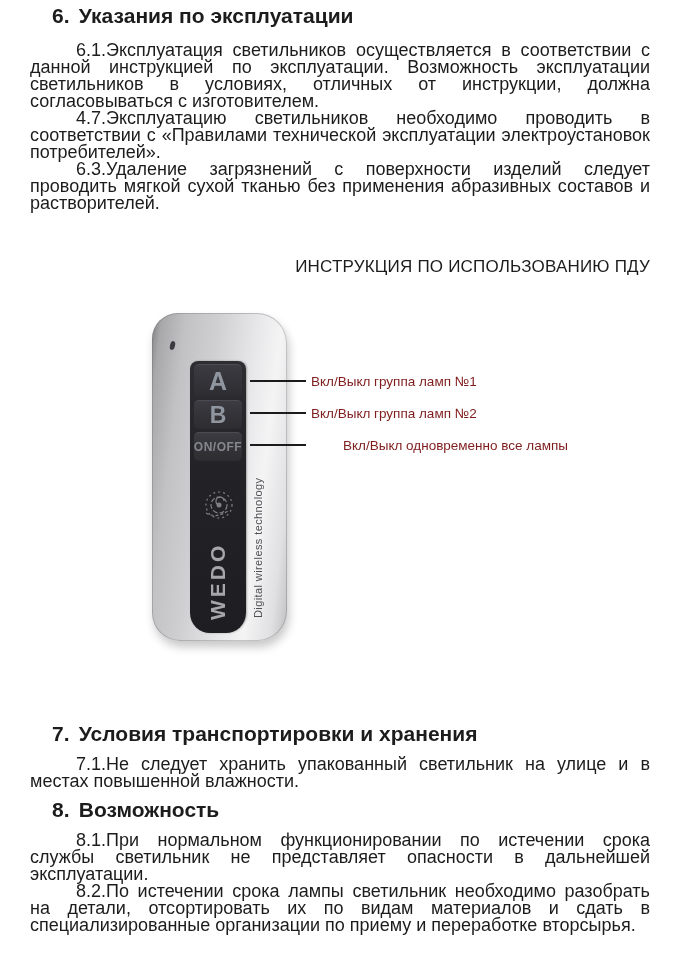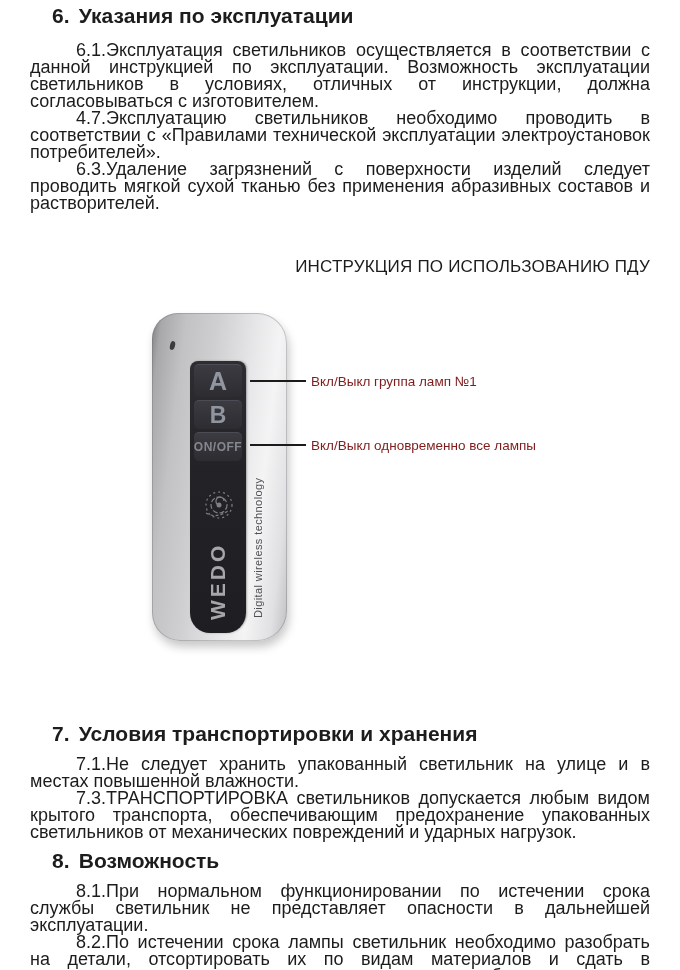--- a/index.html
+++ b/index.html
@@ -80,21 +80,21 @@
   }
   .sidetext {
     position: absolute; left: 100px; top: 133px; height: 172px;
     writing-mode: vertical-rl; transform: rotate(180deg);
     font-size: 11px; color: #4f4f53; letter-spacing: 0.4px;
     white-space: nowrap;
   }
 
   
   .callout { position: absolute; left: 220px; height: 18px; display: flex; align-items: center; z-index: 5; }
-  .c1 { top: 94px; } .c2 { top: 126px; } .c3 { top: 158px; }
+  .c1 { top: 94px; } .c2 { top: 126px; } .c3 { top: 158px; gap: 32px; }
   .callout-line { width: 56px; height: 2px; background: #1b1b1b; }
   .callout-label { margin-left: 5px; font-size: 13.5px; white-space: nowrap; color: #7f1d1d; }
 </style>
 </head>
 <body>
 
 <div class="doc">
 
   <div class="sec-h">
     <span class="hnum">6.</span>
@@ -138,35 +138,36 @@
         </div>
         <div class="brand">WEDO</div>
       </div>
       <div class="sidetext">Digital wireless technology</div>
     </div>
 
     <div class="callout c1">
       <div class="callout-line"></div>
       <div class="callout-label">Вкл/Выкл группа ламп №1</div>
     </div>
+    <div class="callout c2">
+      <div class="callout-line"></div>
+      <div class="callout-label">Вкл/Выкл группа ламп №2</div>
+    </div>
     <div class="callout c3">
       <div class="callout-line"></div>
       <div class="callout-label">Вкл/Выкл одновременно все лампы</div>
     </div>
   </div>
 
   <div class="sec-h mt56">
     <span class="hnum">7.</span>
     <span class="htitle">Условия транспортировки и хранения</span>
   </div>
   <p class="para mt12">
     <span class="pnum">7.1.</span><span>Не следует хранить упакованный светильник на улице и в местах повышенной влажности.</span>
-  </p>
-  <p class="para">
-    <span class="pnum">7.3.</span><span>ТРАНСПОРТИРОВКА светильников допускается любым видом крытого транспорта, обеспечивающим предохранение упакованных светильников от механических повреждений и ударных нагрузок.</span>
   </p>
 
   <div class="sec-h mt10">
     <span class="hnum">8.</span>
     <span class="htitle">Возможность</span>
   </div>
   <p class="para mt12">
     <span class="pnum">8.1.</span><span>При нормальном функционировании по истечении срока службы светильник не представляет опасности в дальнейшей эксплуатации.</span>
   </p>
   <p class="para">

